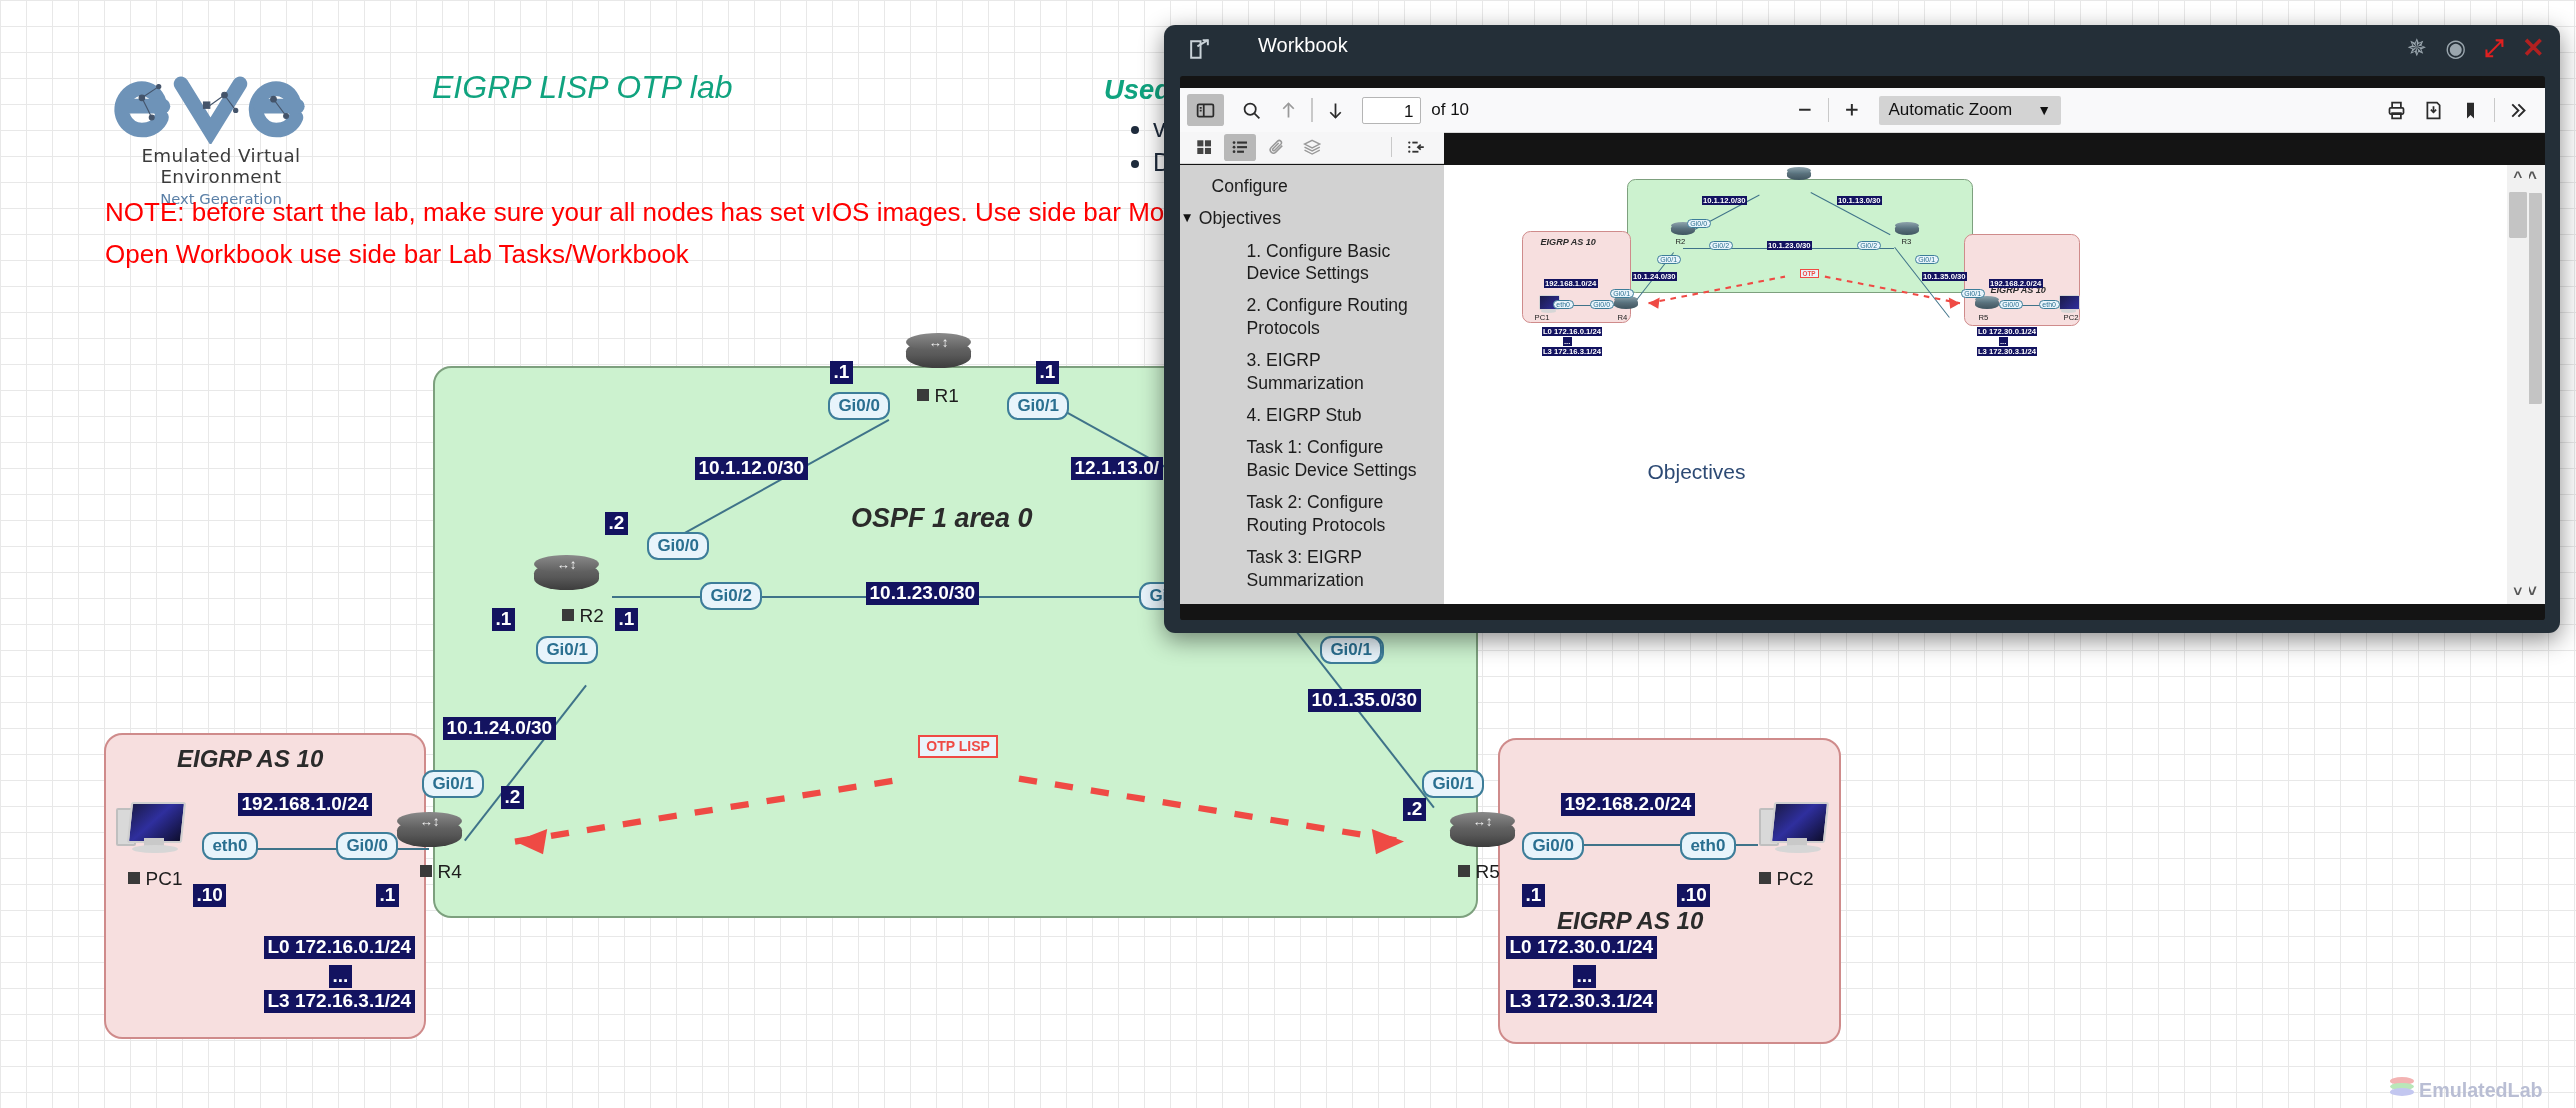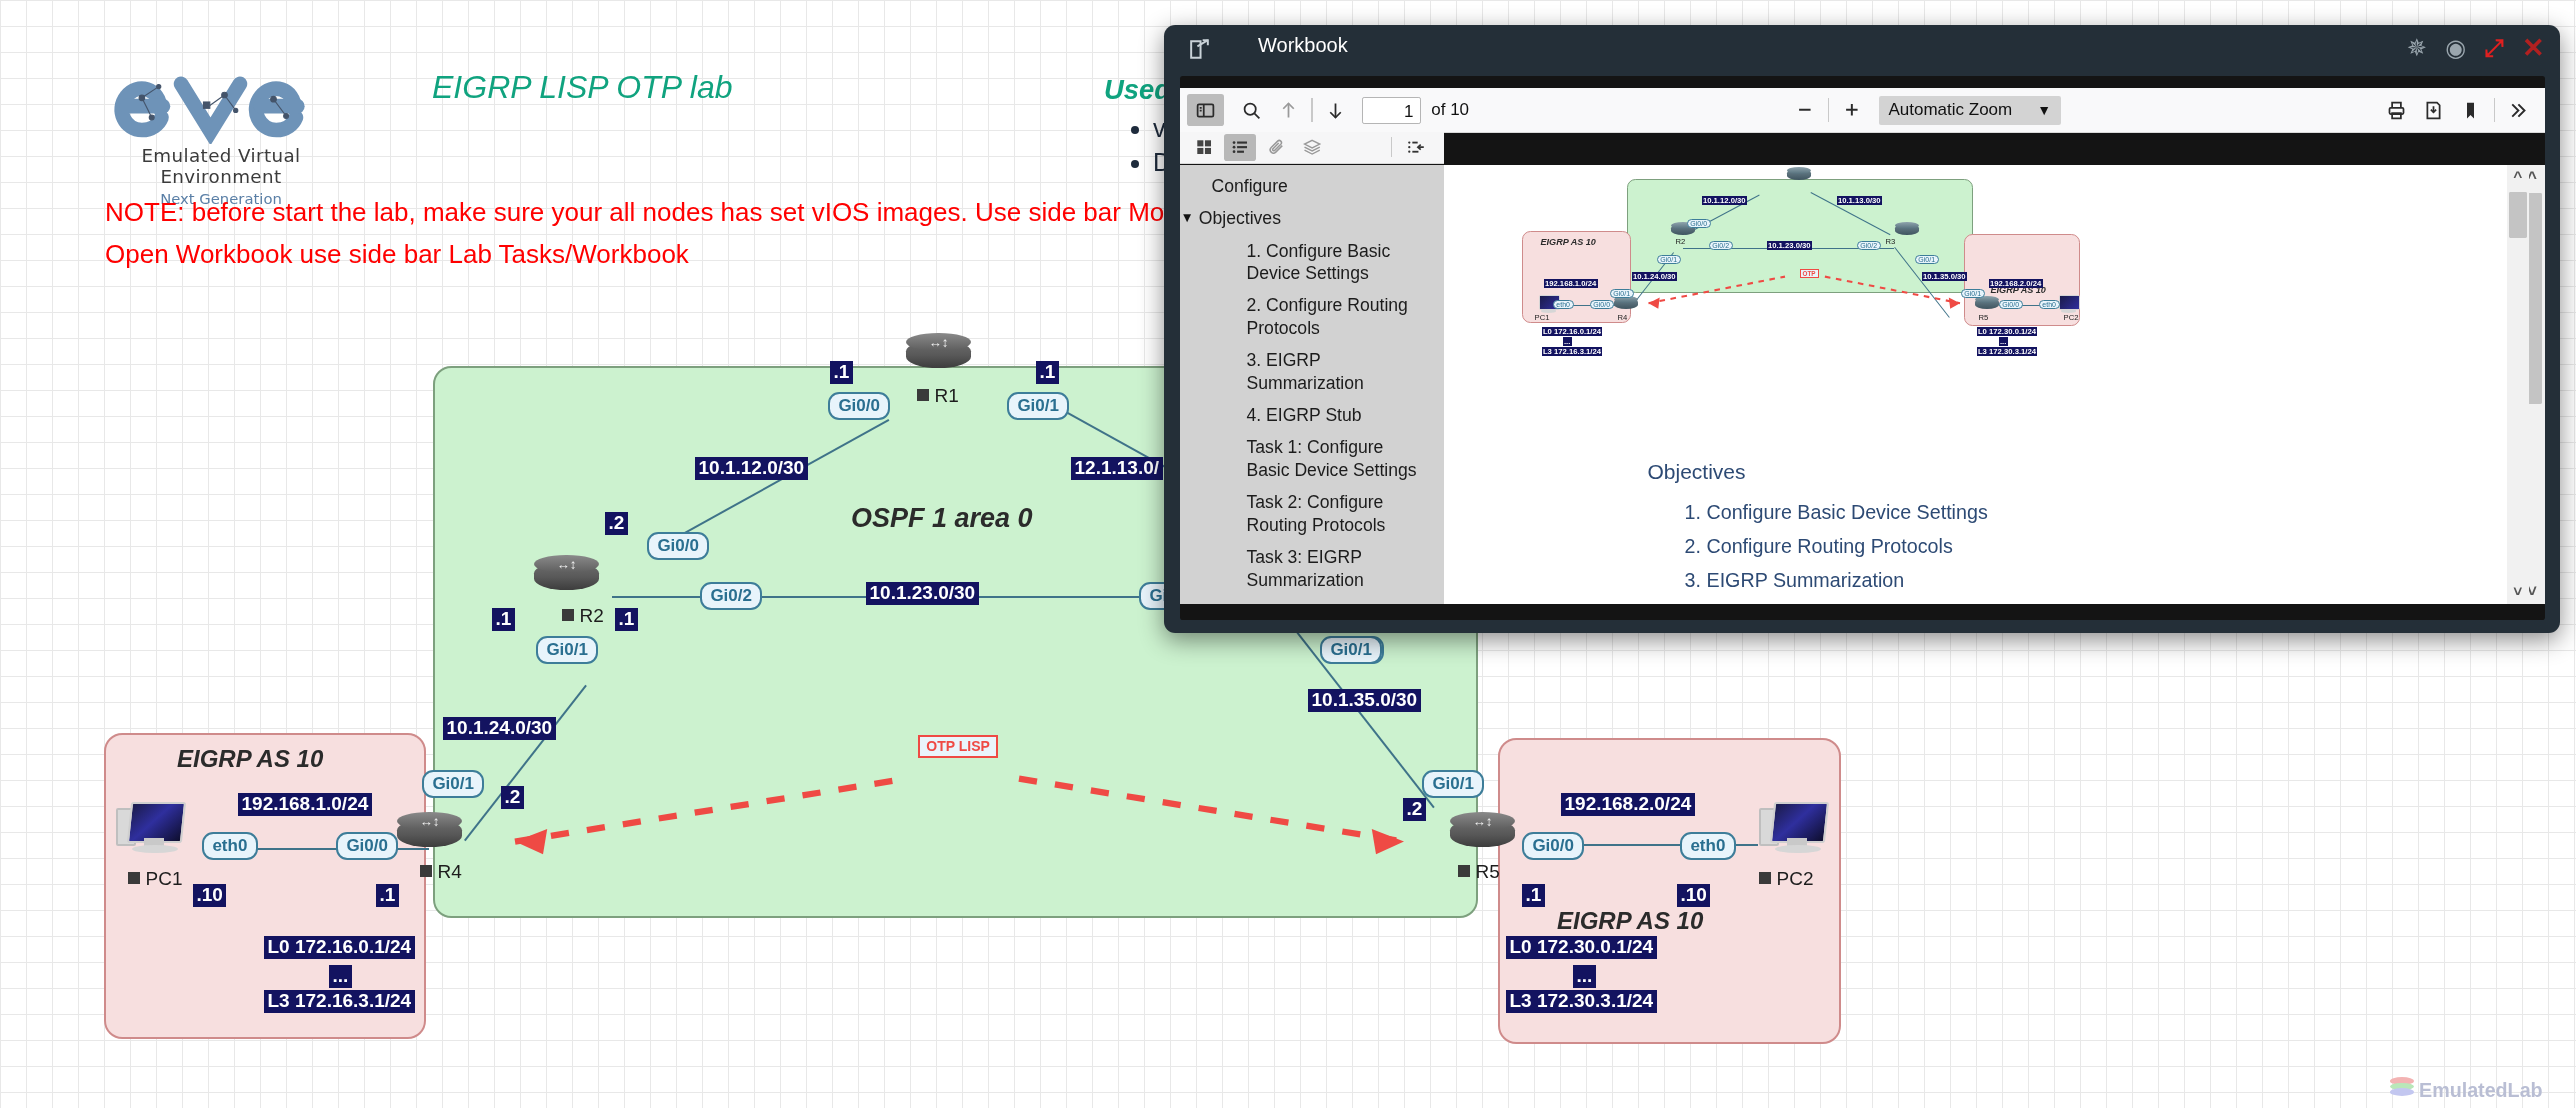--- a/index.html
+++ b/index.html
@@ -598,21 +598,21 @@
         <div class="m-pc" style="left:28px;top:214px;">
             <div class="mm"></div>
             <div class="bb"></div>
           </div>
         <div class="m-pc" style="left:548px;top:214px;">
             <div class="mm"></div>
             <div class="bb"></div>
           </div>
 
         <div class="m-dev" style="left:169px;top:156px;">R2</div>
-        <div class="m-dev" style="left:379px;top:156px;">R3</div>
+        <div class="m-dev" style="left:395px;top:156px;">R3</div>
         <div class="m-dev" style="left:111px;top:232px;">R4</div>
         <div class="m-dev" style="left:472px;top:232px;">R5</div>
         <div class="m-dev" style="left:28px;top:232px;">PC1</div>
         <div class="m-dev" style="left:557px;top:232px;">PC2</div>
 
         <div class="m-if" style="left:180px;top:138px;">Gi0/0</div>
         <div class="m-if" style="left:202px;top:160px;">Gi0/2</div>
         <div class="m-if" style="left:150px;top:174px;">Gi0/1</div>
         <div class="m-if" style="left:350px;top:160px;">Gi0/2</div>
         <div class="m-if" style="left:408px;top:174px;">Gi0/1</div>
@@ -633,26 +633,20 @@
 
         <div class="m-ip" style="left:35px;top:246px;">L0 172.16.0.1/24</div>
         <div class="m-ip" style="left:56px;top:256px;">...</div>
         <div class="m-ip" style="left:35px;top:266px;">L3 172.16.3.1/24</div>
         <div class="m-ip" style="left:470px;top:246px;">L0 172.30.0.1/24</div>
         <div class="m-ip" style="left:492px;top:256px;">...</div>
         <div class="m-ip" style="left:470px;top:266px;">L3 172.30.3.1/24</div>
       </div>
 
       <div class="pdf-obj-title">Objectives</div>
-      <ol class="pdf-obj-list">
-        <li>Configure Basic Device Settings</li>
-        <li>Configure Routing Protocols</li>
-        <li>EIGRP Summarization</li>
-        <li>EIGRP Stub</li>
-      </ol>
     </div>
 
     <div class="page-scroll">
       <div class="arrow">^</div>
       <div class="thumb"></div>
       <div class="arrow" style="position:absolute;bottom:0;left:0;right:0">˅</div>
     </div>
 
   </div>
 </div>

